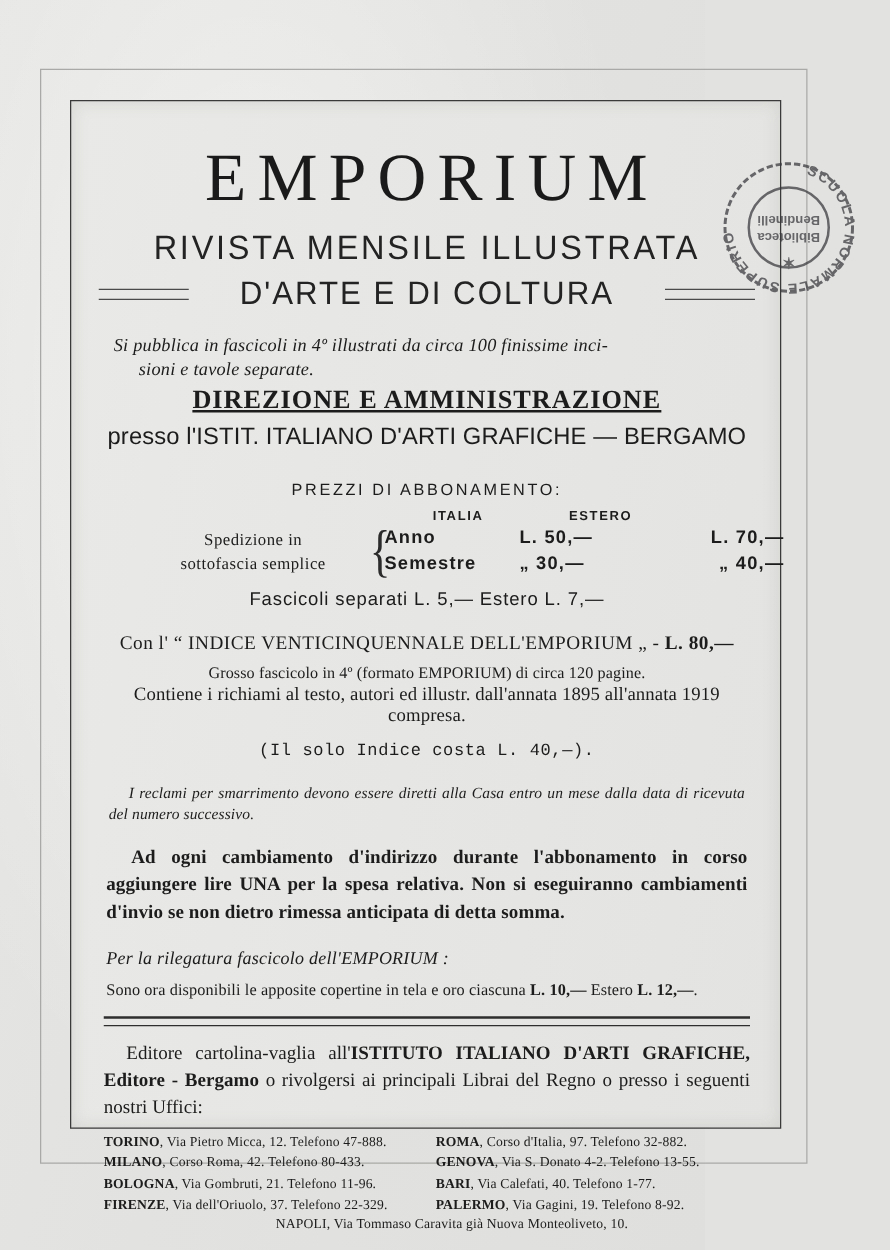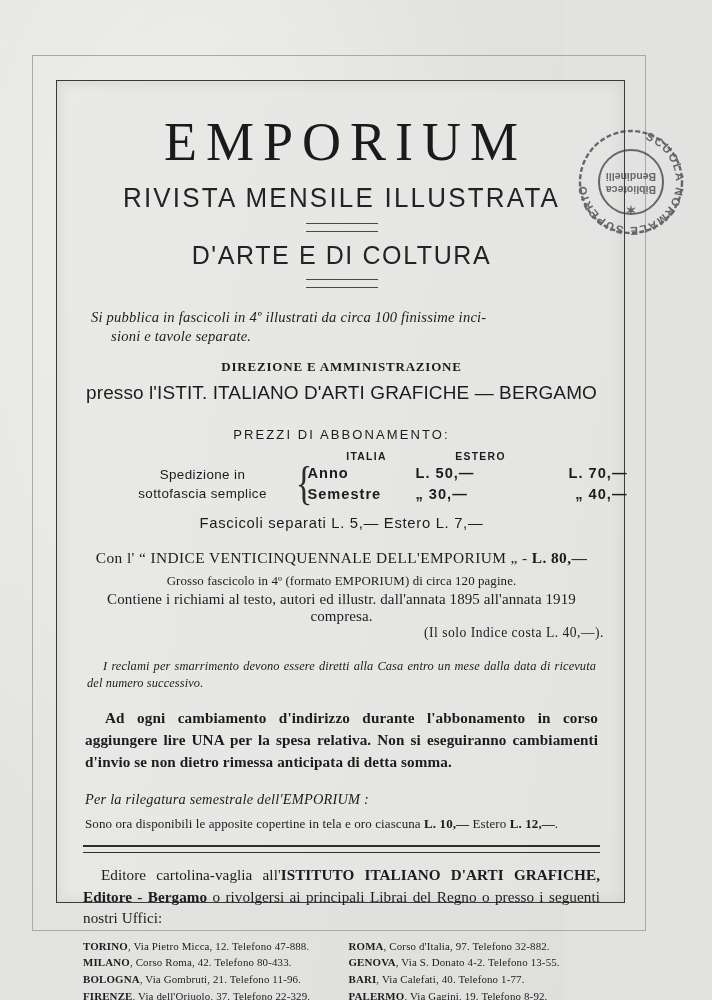--- a/index.html
+++ b/index.html
@@ -70,24 +70,23 @@
     line-height: 1;
     letter-spacing: 2.2px;
     font-weight: 300;
     margin: 16px 0 0 0;
     color: #232323;
     transform: scaleY(1.04);
   }
   .title-sub2-row {
     display: flex;
     align-items: center;
-    justify-content: flex-start;
+    justify-content: space-between;
     gap: 11px;
     margin-top: 12px;
-    flex-direction: column;
   }
   .flourish {
     width: 72px;
     height: 7px;
     border-top: 1.3px solid #4a4a4a;
     border-bottom: 1.3px solid #4a4a4a;
     flex: 0 0 auto;
   }
   .title-sub2 {
     font-family: "Liberation Sans", sans-serif;
@@ -122,23 +121,23 @@
     line-height: 1.33;
     text-align: justify;
     margin: 20px 12px 0 12px;
     letter-spacing: 0.2px;
   }
   .intro-italic .second { display: block; padding-left: 20px; }
 
   .direzione {
     text-align: center;
     font-weight: 700;
-    font-size: 13px;
+    font-size: 21px;
     letter-spacing: 0.8px;
-    margin-top: 12px;
+    text-decoration: underline;
   }
   .presso {
     text-align: center;
     font-family: "Liberation Sans", sans-serif;
     font-size: 19px;
     font-weight: 300;
     letter-spacing: 0.1px;
     margin-top: 7px;
   }
 
@@ -166,21 +165,21 @@
     margin-bottom: 1px;
   }
   .ph-spacer { width: 196px; flex: 0 0 auto; }
   .ph-italia { width: 118px; flex: 0 0 auto; text-align: center; }
   .ph-estero { width: 110px; flex: 0 0 auto; text-align: center; }
 
   .price-body { display: flex; align-items: center; }
   .ship-label {
     width: 182px;
     flex: 0 0 auto;
-    font-family: Liberation Sans, sans-serif;
+    font-family: Liberation Serif, serif;
     font-size: 13.4px;
     line-height: 1.42;
     text-align: center;
     letter-spacing: 0.4px;
   }
   .brace {
     width: 14px;
     flex: 0 0 auto;
     font-size: 46px;
     line-height: 0.82;
@@ -225,26 +224,26 @@
     letter-spacing: 0.1px;
     margin-top: 7px;
   }
   .indice-note2 {
     text-align: center;
     font-size: 15px;
     letter-spacing: 0.1px;
     margin-top: 2px;
   }
   .indice-note3 {
-    text-align: right;
-    font-family: Liberation Serif, serif;
+    text-align: center;
+    font-family: Liberation Mono, monospace;
     font-size: 13.6px;
     font-weight: 500;
     letter-spacing: 0.5px;
-    margin-top: 0;
+    margin-top: 12px;
   }
 
   .reclami {
     font-style: italic;
     font-size: 12.4px;
     line-height: 1.32;
     text-align: justify;
     margin: 17px 8px 0 8px;
     letter-spacing: 0.1px;
   }
@@ -377,21 +376,21 @@
 
       <div class="reclami">
         <span class="ind">I reclami per smarrimento devono essere diretti alla Casa entro un mese dalla data</span>
         <span>di ricevuta del numero successivo.</span>
       </div>
 
       <div class="cambiamento">
         <span class="first">Ad ogni cambiamento d'indirizzo durante l'abbonamento in corso aggiungere lire UNA per la spesa relativa. Non si eseguiranno cambiamenti d'invio se non dietro rimessa anticipata di detta somma.</span>
       </div>
 
-      <div class="rilegatura-title">Per la rilegatura semestrale dell'EMPORIUM :</div>
+      <div class="rilegatura-title">Per la rilegatura fascicolo dell'EMPORIUM :</div>
       <div class="rilegatura-body">
         <span>Sono ora disponibili le apposite copertine in tela e oro ciascuna </span><b>L. 10,—</b><span> Estero </span><b>L. 12,—</b><span>.</span>
       </div>
 
       <div class="double-rule"></div>
 
       <div class="inviare">
         <span class="lead">Editore cartolina-vaglia all'</span><b>ISTITUTO ITALIANO D'ARTI GRAFICHE,</b> <b>Editore - Bergamo</b><span> o rivolgersi ai principali Librai del Regno o presso i seguenti nostri Uffici:</span>
       </div>
 

